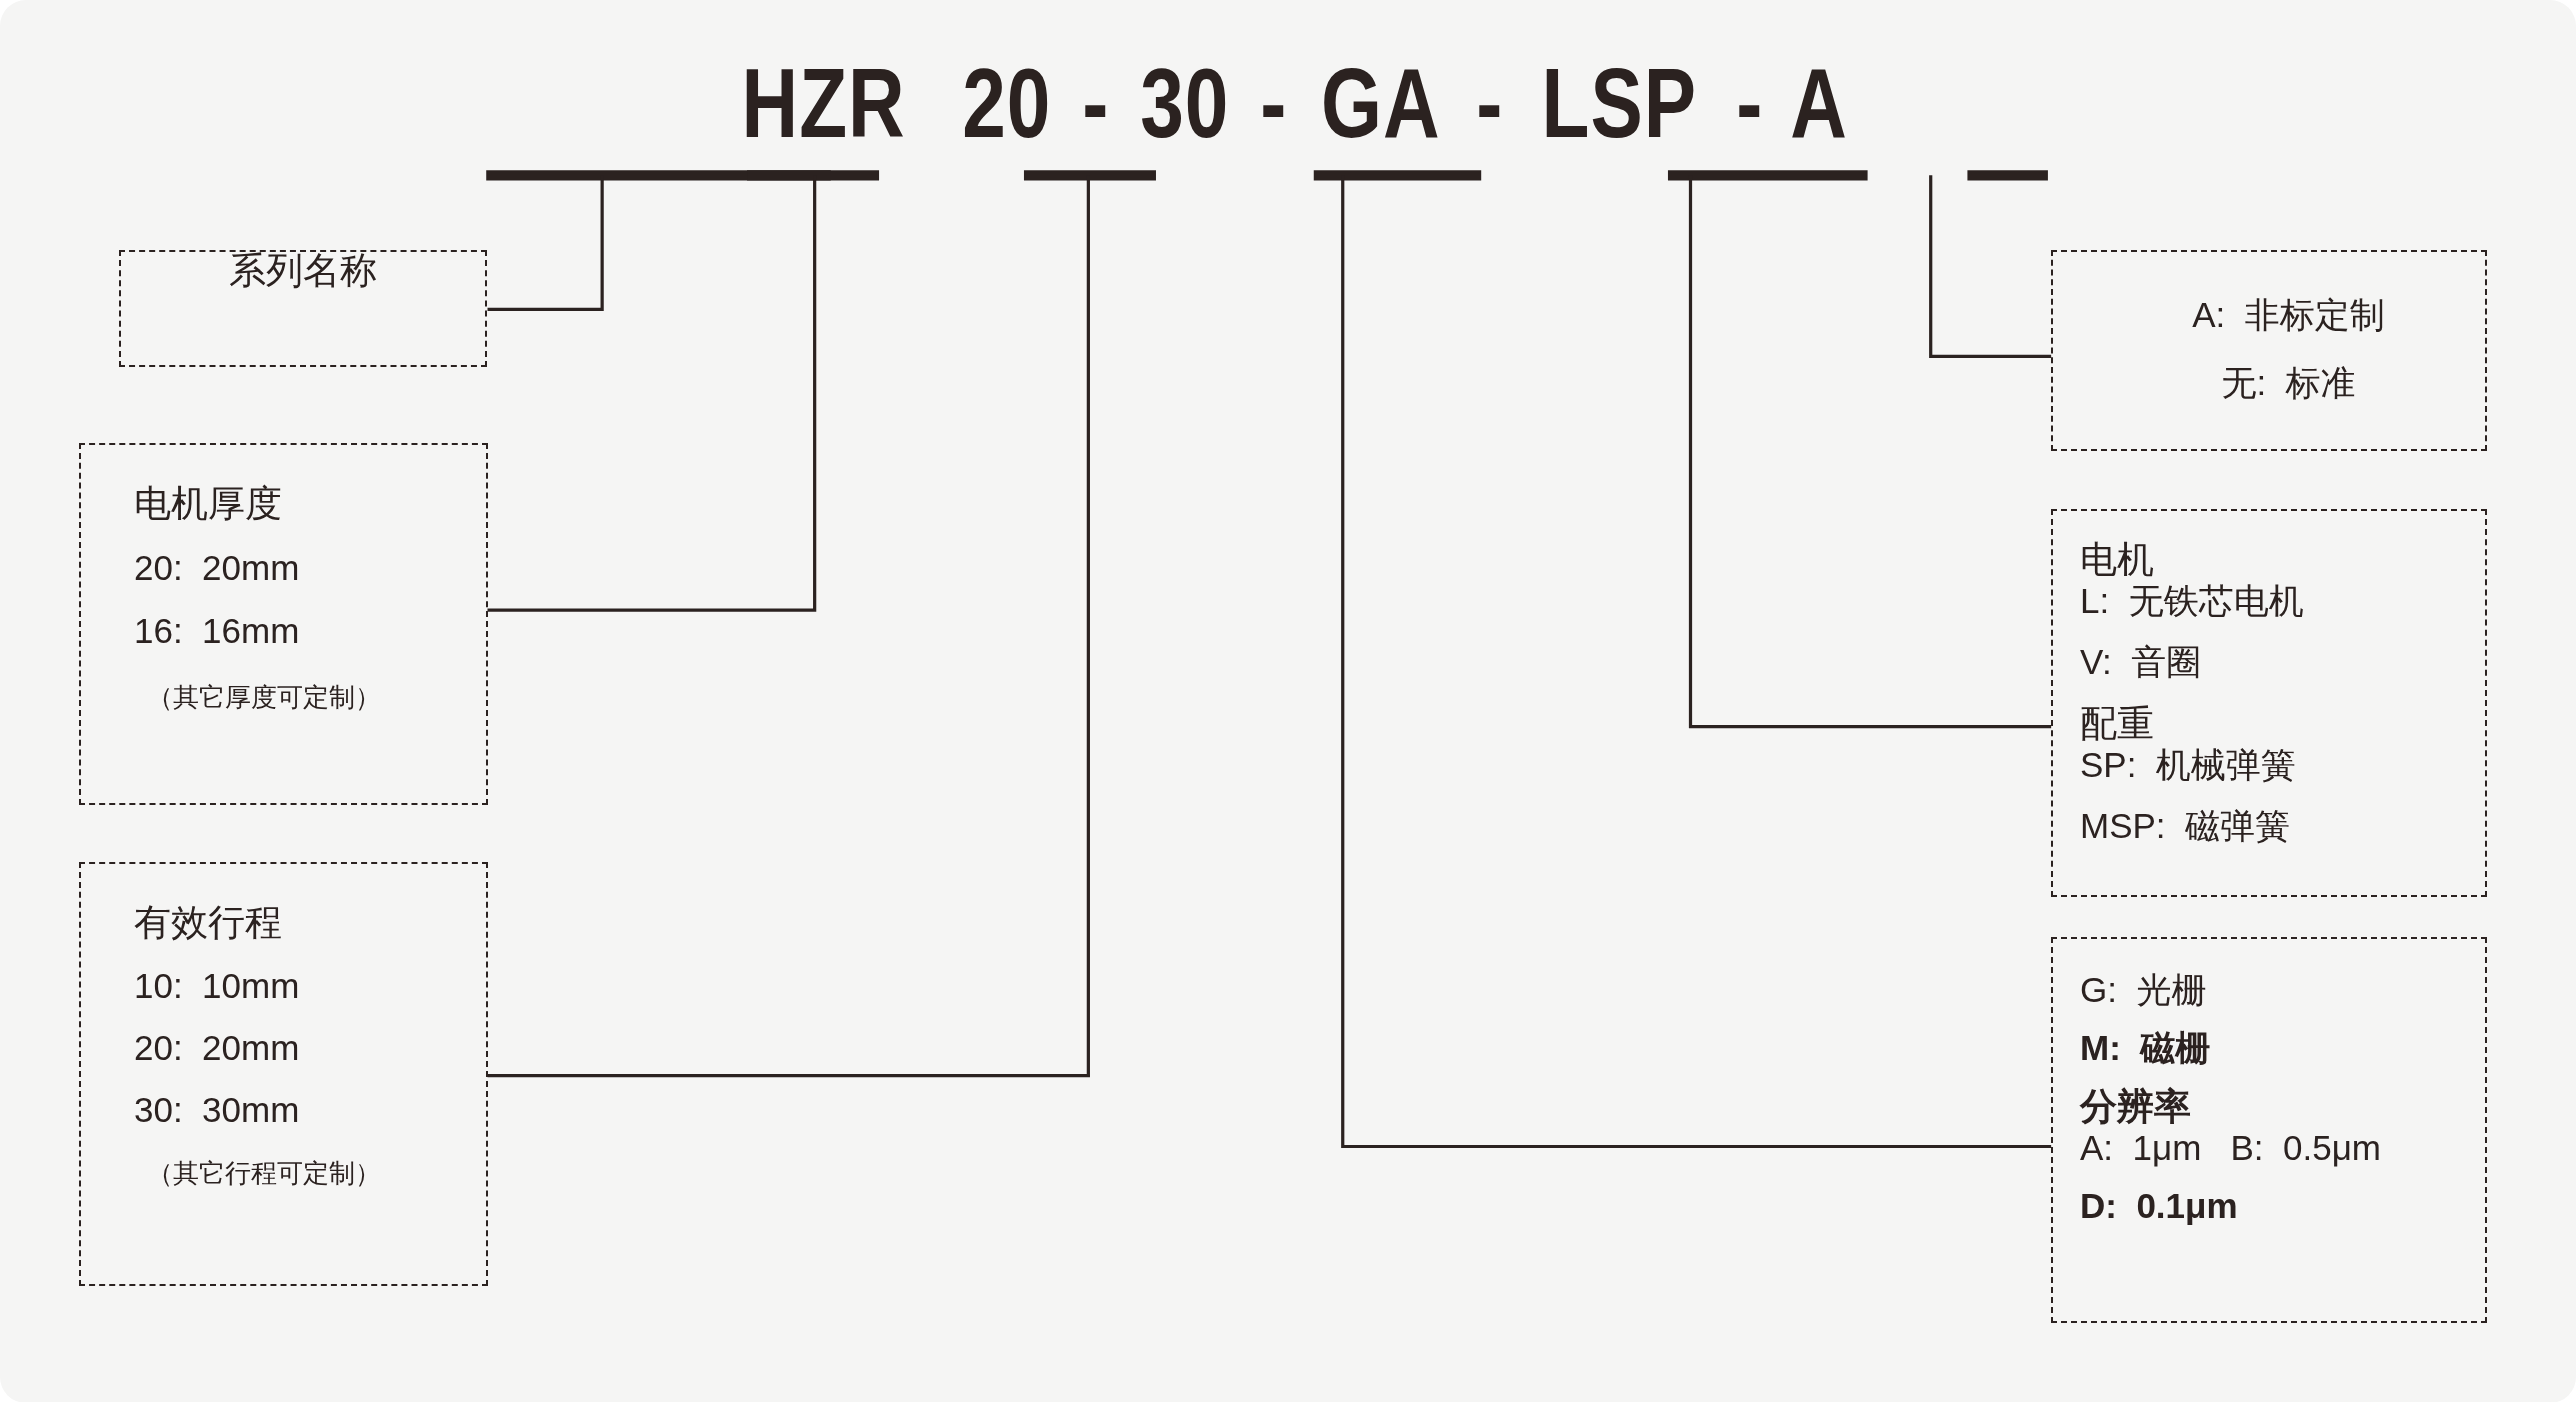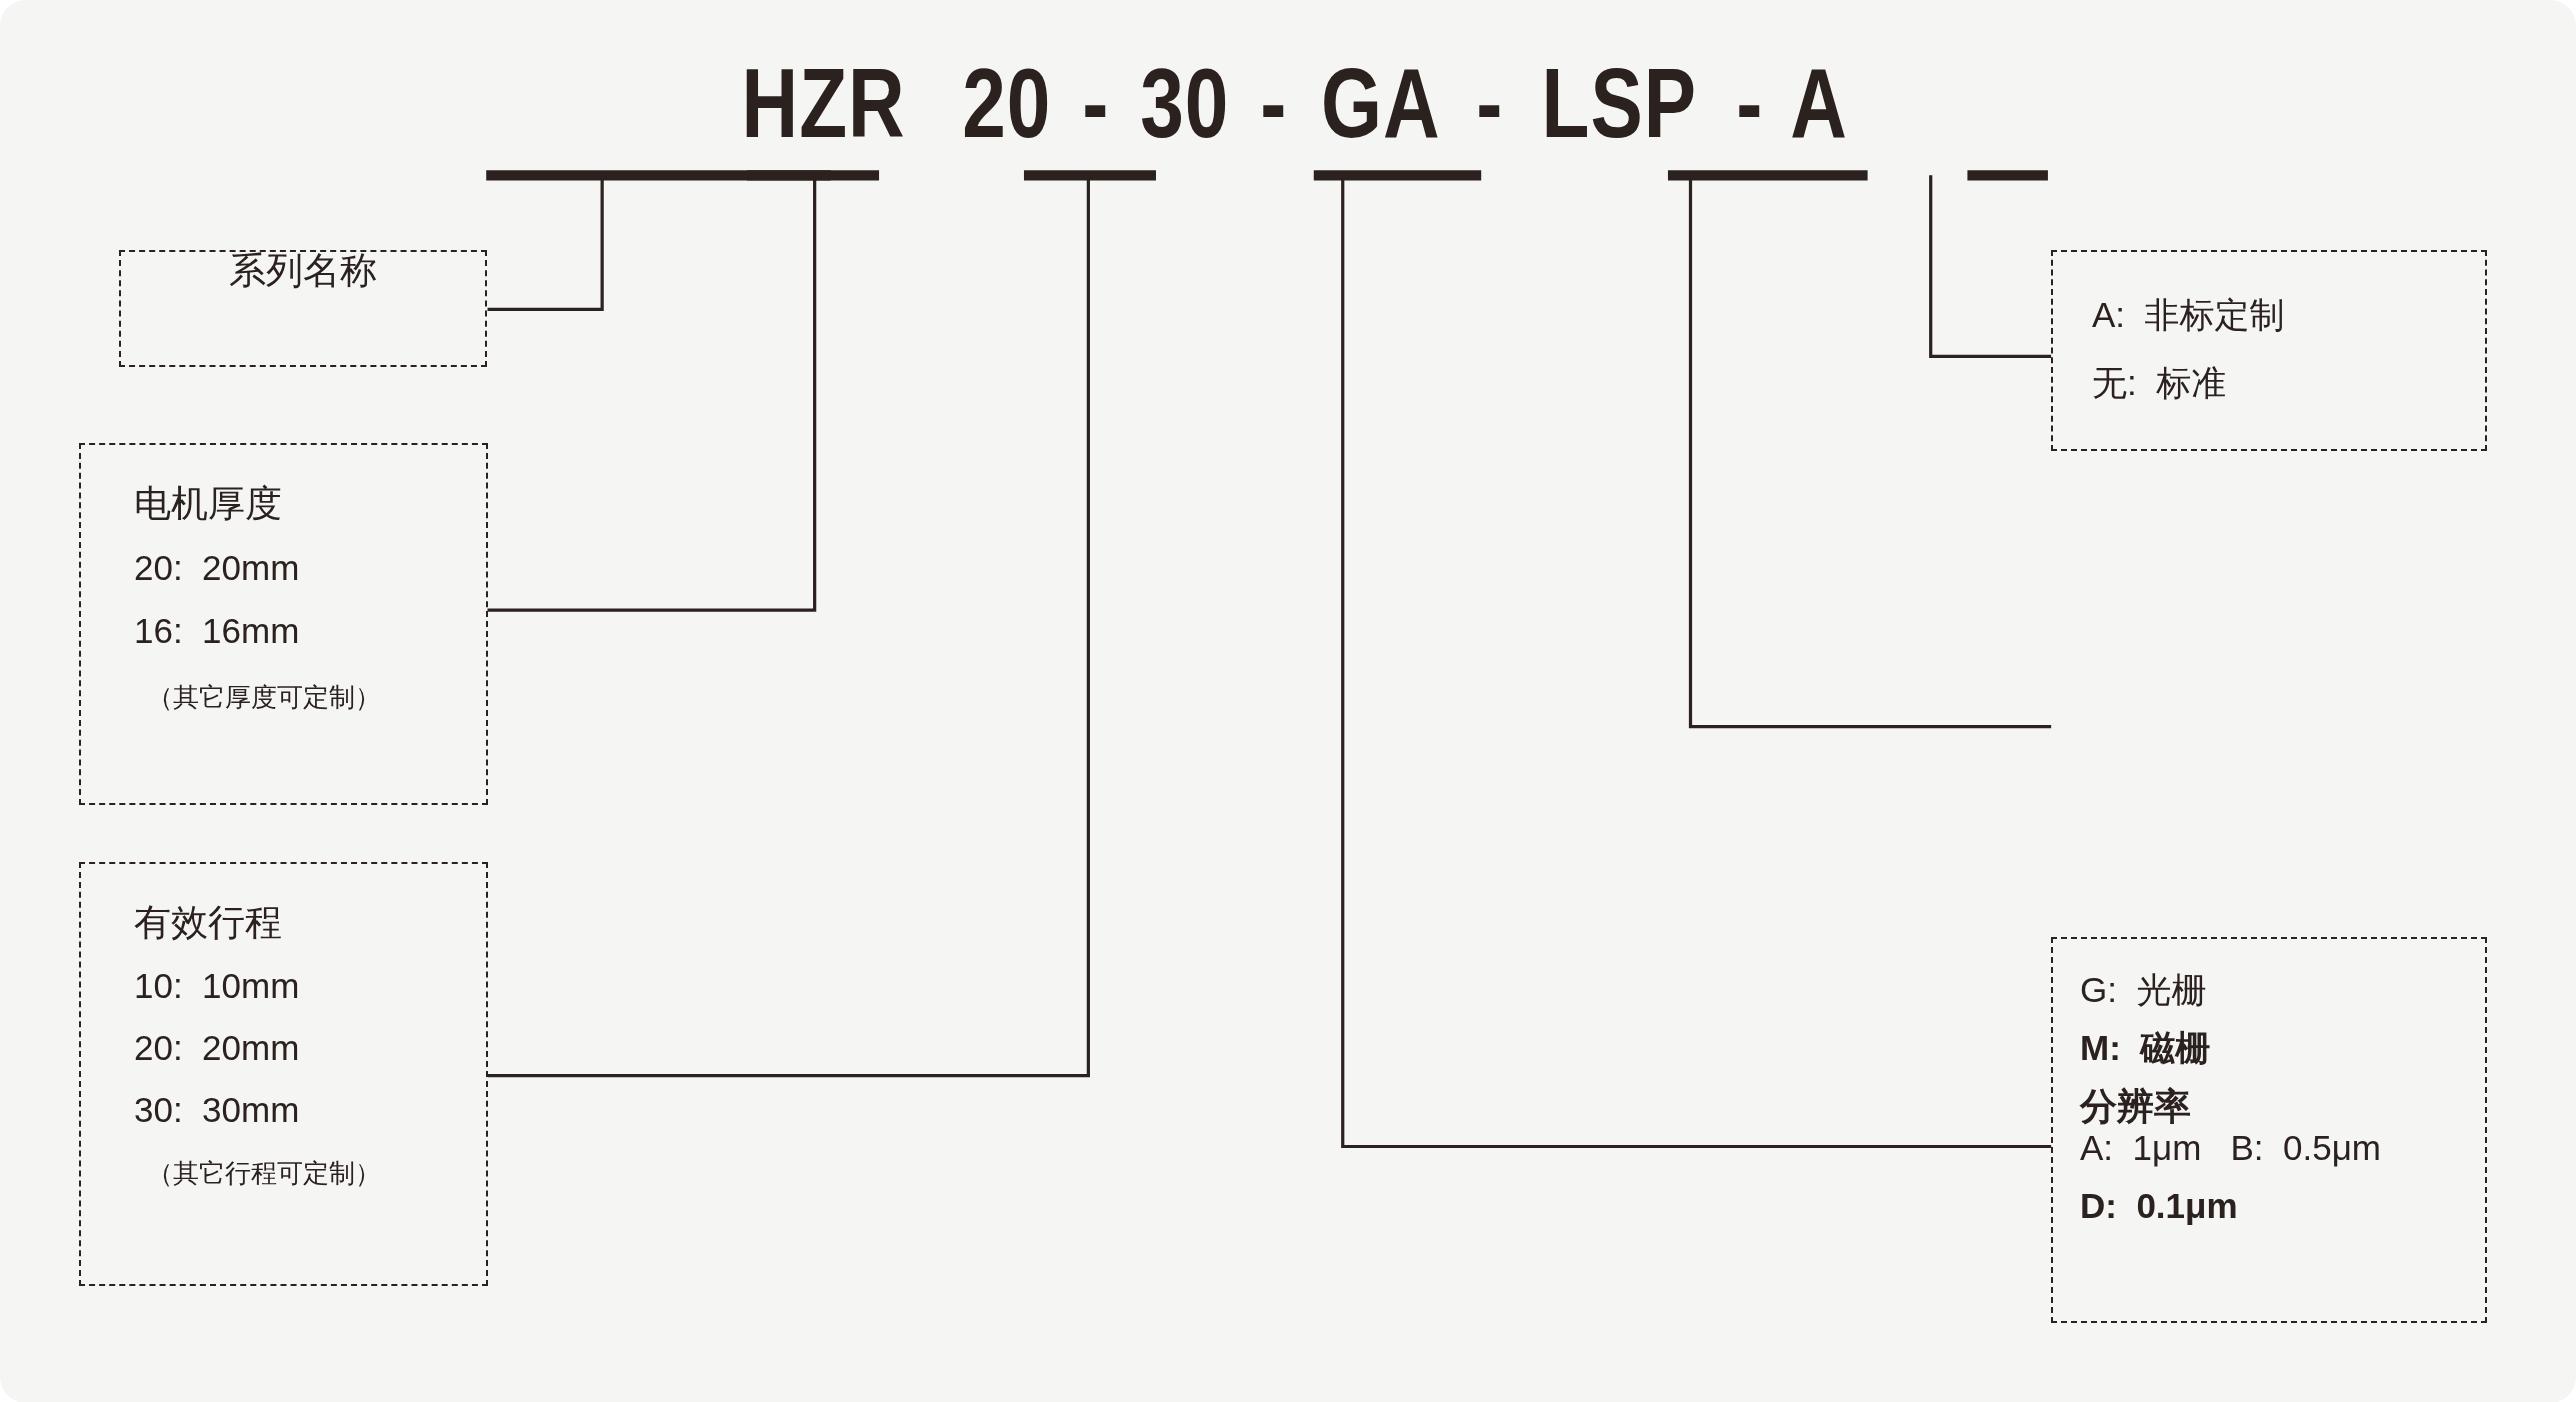--- a/index.html
+++ b/index.html
@@ -82,21 +82,21 @@
   #box-thickness{left:79px;top:443px;width:409px;height:362px;padding:40px 0 0 53px;}
   #box-thickness .ln{margin-top:28px;}
   #box-thickness .note{margin-top:36px;margin-left:13px;}
 
   
   #box-stroke{left:79px;top:862px;width:409px;height:424px;padding:40px 0 0 53px;}
   #box-stroke .ln{margin-top:27px;}
   #box-stroke .note{margin-top:33px;margin-left:13px;}
 
   
-  #box-custom{left:2051px;top:250px;width:436px;height:201px;padding:45px 0 0 39px;}
+  #box-custom{left:2051px;top:250px;width:436px;height:201px;padding:45px 0 0 39px;text-align:center;}
   #box-custom .ln2{margin-top:33px;}
 
   
   #box-motor{left:2051px;top:509px;width:436px;height:388px;padding:30px 0 0 27px;}
   #box-motor .g{margin-top:26px;}
   #box-motor .sub{margin-top:5.2px;}
 
   
   #box-encoder{left:2051px;top:937px;width:436px;height:386px;padding:28px 0 0 27px;}
   #box-encoder .g{margin-top:23px;font-weight:bold;}
@@ -163,20 +163,28 @@
     <div class="ln">20:  20mm</div>
     <div class="ln">30:  30mm</div>
     <div class="note">（其它行程可定制）</div>
   </div>
 
   <div class="box" id="box-custom">
     <div class="ln">A:  非标定制</div>
     <div class="ln ln2">无:  标准</div>
   </div>
 
+  <div class="box" id="box-motor">
+    <div class="ttl">电机</div>
+    <div class="ln sub">L:  无铁芯电机</div>
+    <div class="ln g">V:  音圈</div>
+    <div class="ttl g">配重</div>
+    <div class="ln sub">SP:  机械弹簧</div>
+    <div class="ln g">MSP:  磁弹簧</div>
+  </div>
 
   <div class="box" id="box-encoder">
     <div class="ln sub">G:  光栅</div>
     <div class="ln g">M:  磁栅</div>
     <div class="ttl g">分辨率</div>
     <div class="ln sub">A:  1μm   B:  0.5μm</div>
     <div class="ln g">D:  0.1μm</div>
   </div>
 
 </div>

